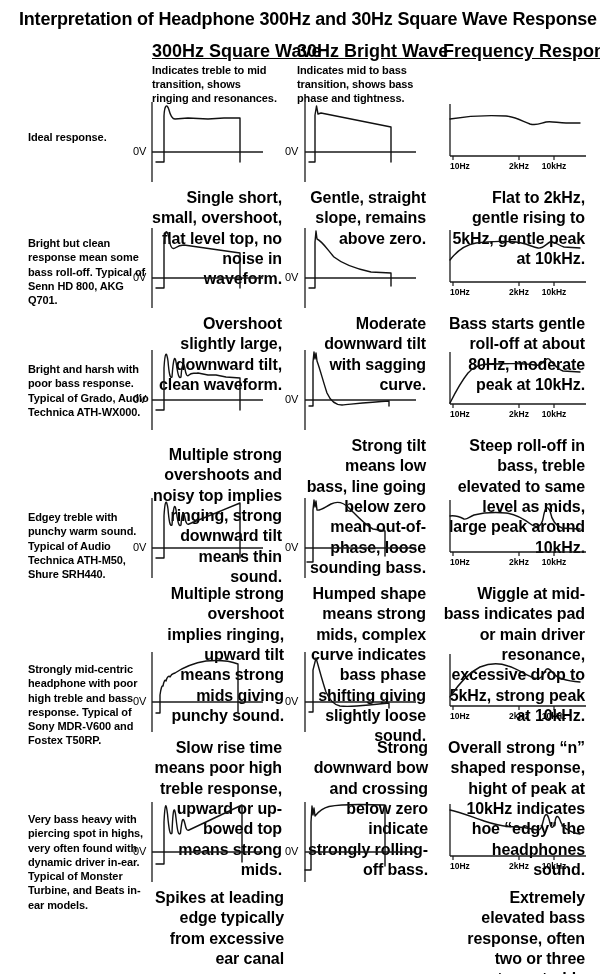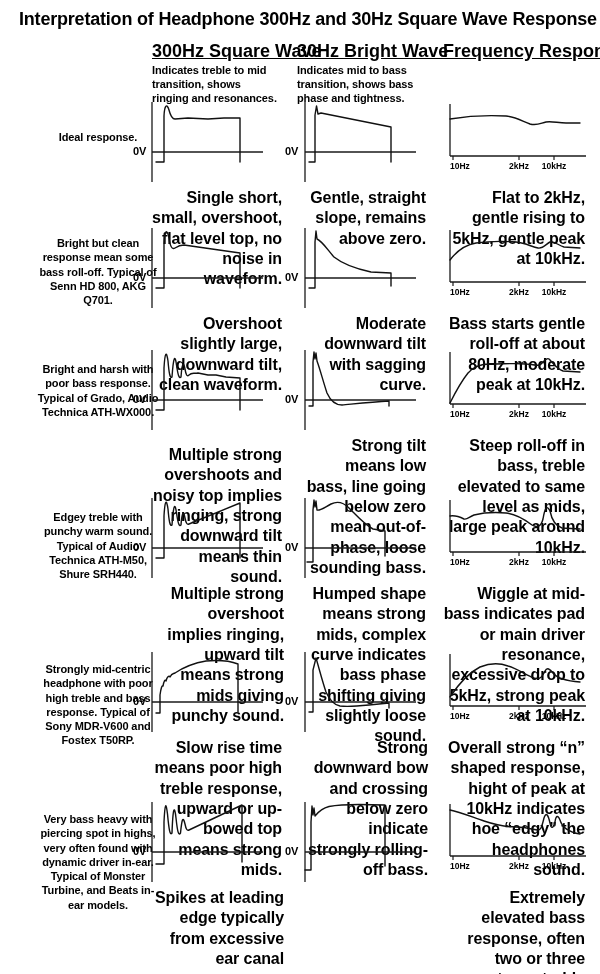--- a/index.html
+++ b/index.html
@@ -1,23 +1,23 @@
 <!DOCTYPE html>
 <html><head>
 <meta charset="utf-8">
 <style>
   html,body{margin:0;padding:0;background:#fff;}
   .canvas{position:relative;width:600px;height:974px;background:#ffffff;
           font-family:"Liberation Sans",sans-serif;color:#000;overflow:hidden;}
   .title{position:absolute;left:19px;top:9px;font-size:18px;font-weight:700;letter-spacing:-0.2px;white-space:nowrap;}
   .colhead{position:absolute;top:41px;font-size:18px;font-weight:700;white-space:nowrap;text-decoration:underline;}
   .coldesc{position:absolute;top:64px;font-size:11px;font-weight:700;line-height:1.27;letter-spacing:-0.1px;}
-  .rowlabel{position:absolute;left:36px;width:124px;font-size:11px;font-weight:700;line-height:1.3;letter-spacing:-0.1px;text-align:center;}
+  .rowlabel{position:absolute;left:28px;width:124px;font-size:11px;font-weight:700;line-height:1.3;letter-spacing:-0.1px;}
   .cap{position:absolute;font-size:16px;font-weight:700;line-height:1.27;letter-spacing:-0.1px;text-align:right;}
-  .zv{position:absolute;font-size:11px;font-weight:700;}
+  .zv{position:absolute;font-size:11px;font-weight:400;}
   svg{position:absolute;}
   .ax{stroke:#1a1a1a;stroke-width:1.3;fill:none;}
   .wave{stroke:#111;stroke-width:1.4;fill:none;stroke-linejoin:round;stroke-linecap:round;}
   .tick{stroke:#1a1a1a;stroke-width:1.2;}
   .tlabel{font-family:"Liberation Sans",sans-serif;font-size:8.5px;font-weight:700;fill:#000;}
 </style>
 </head>
 <body>
 
 <div class="canvas">

